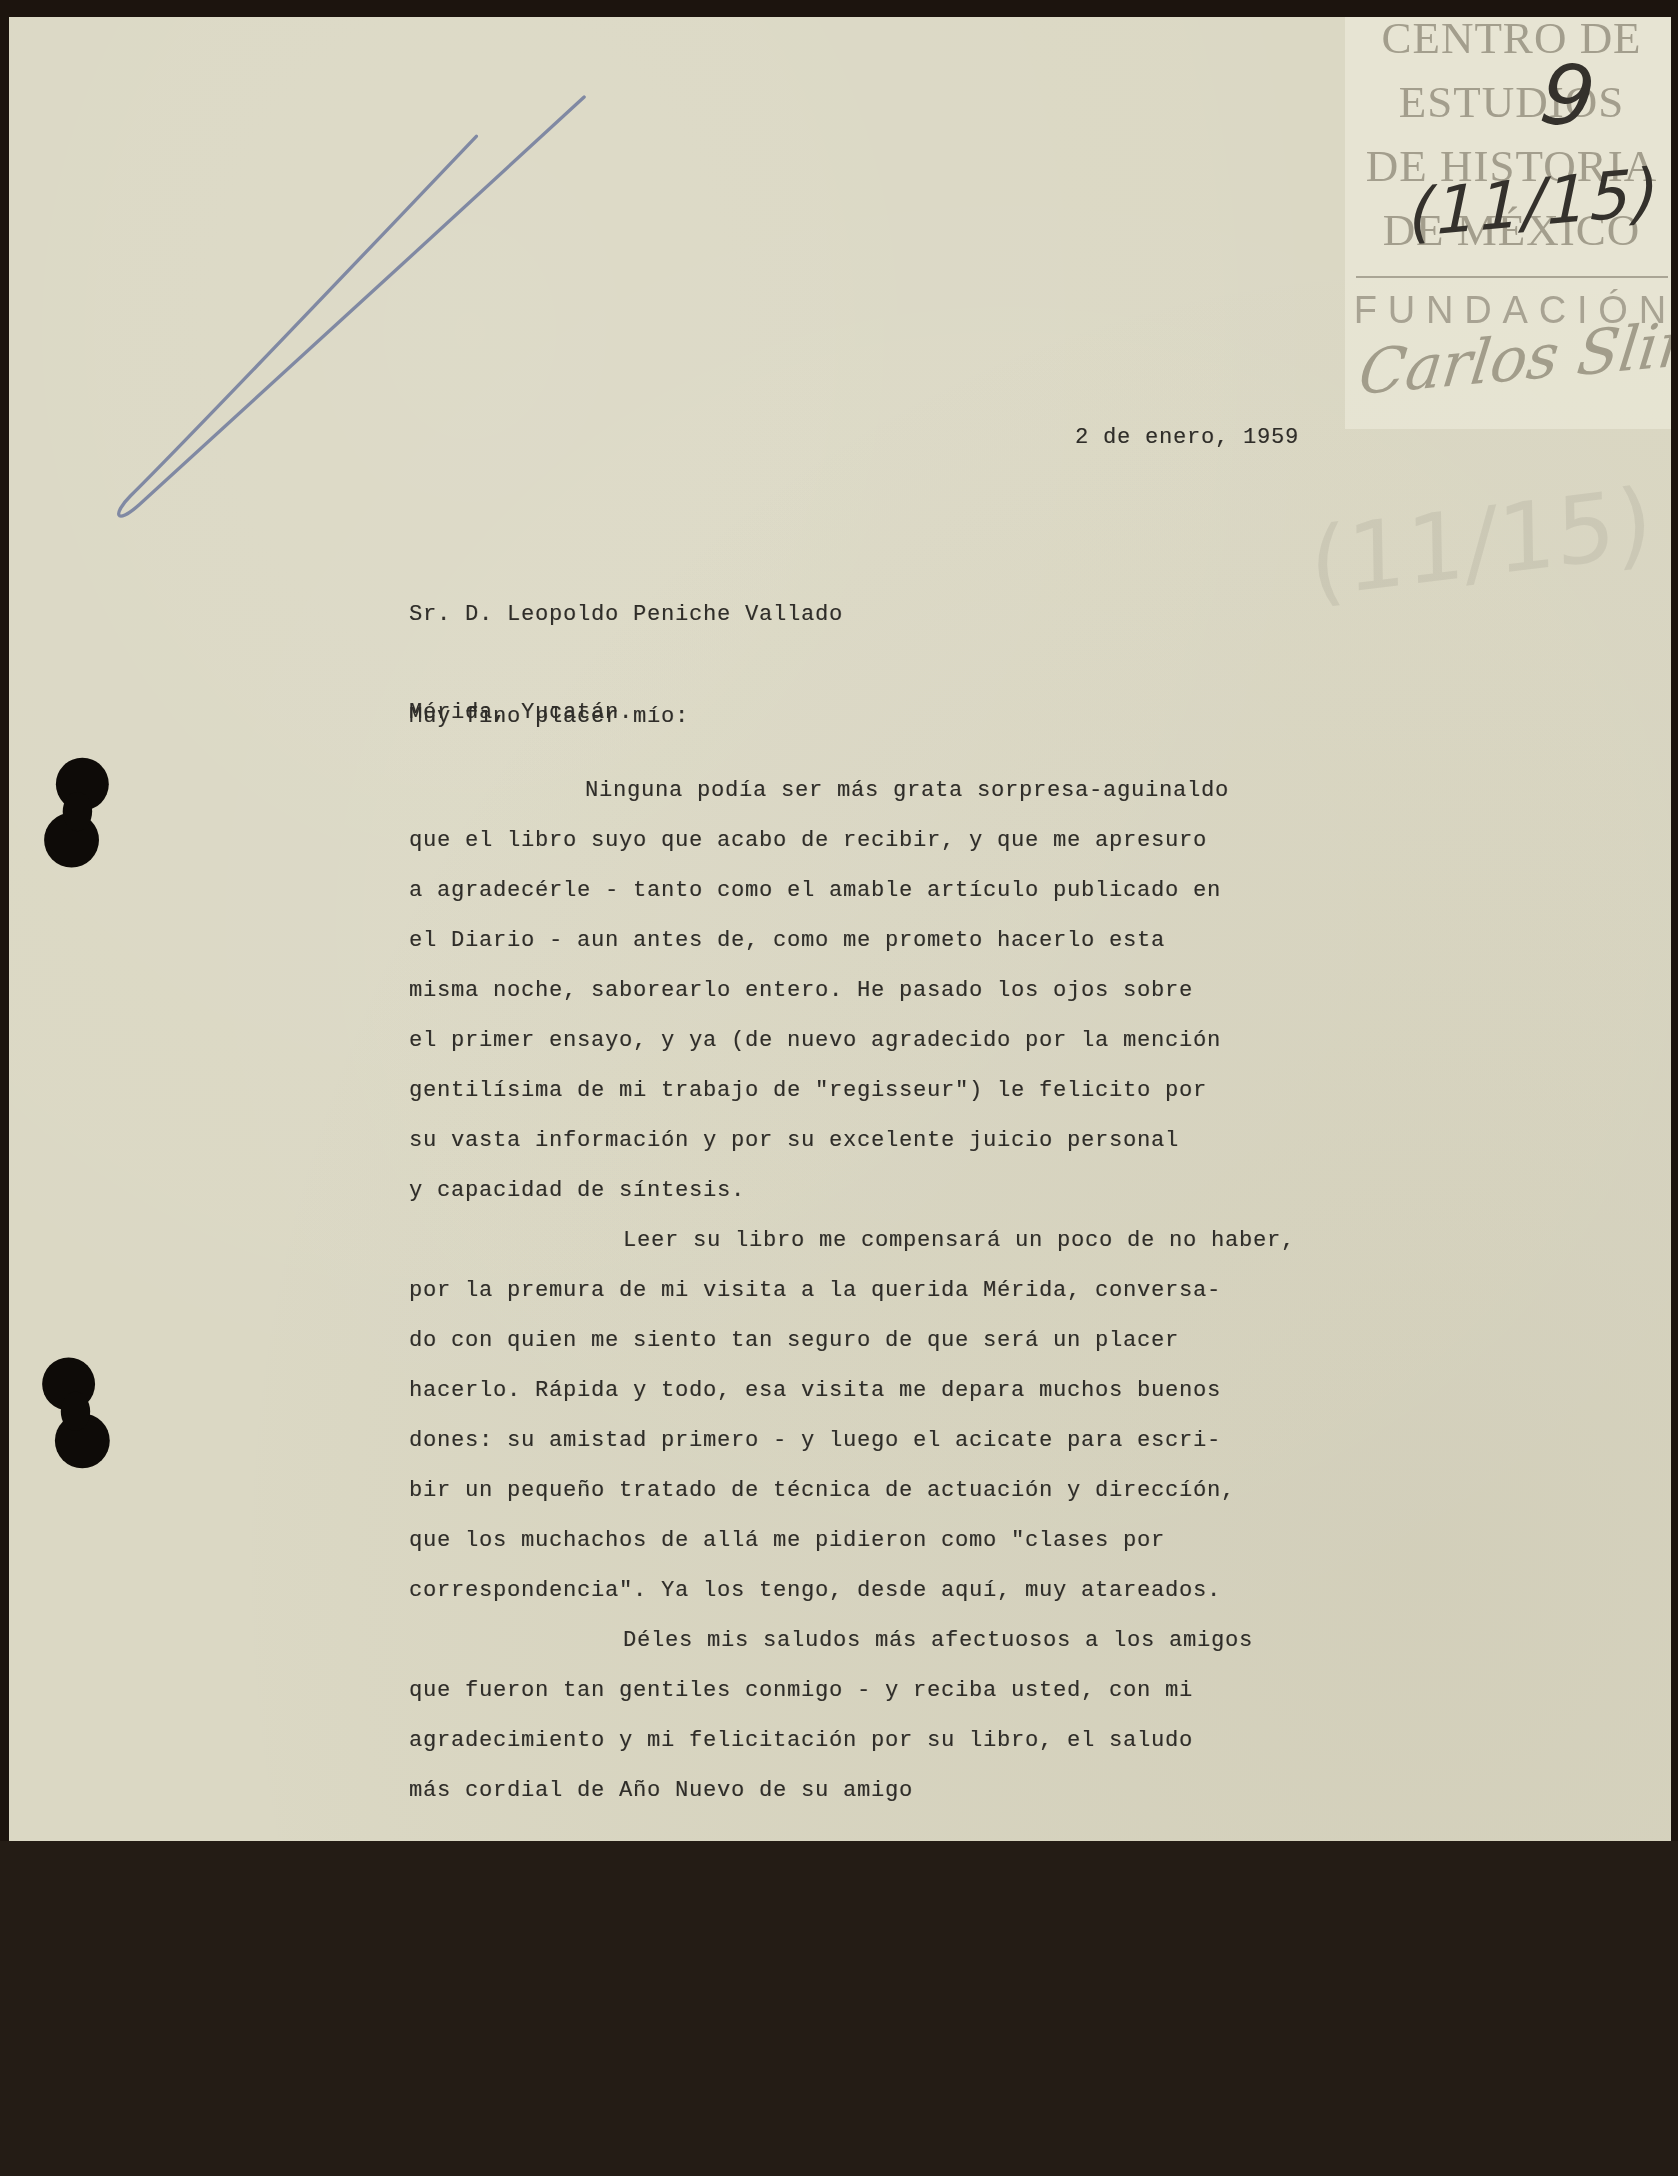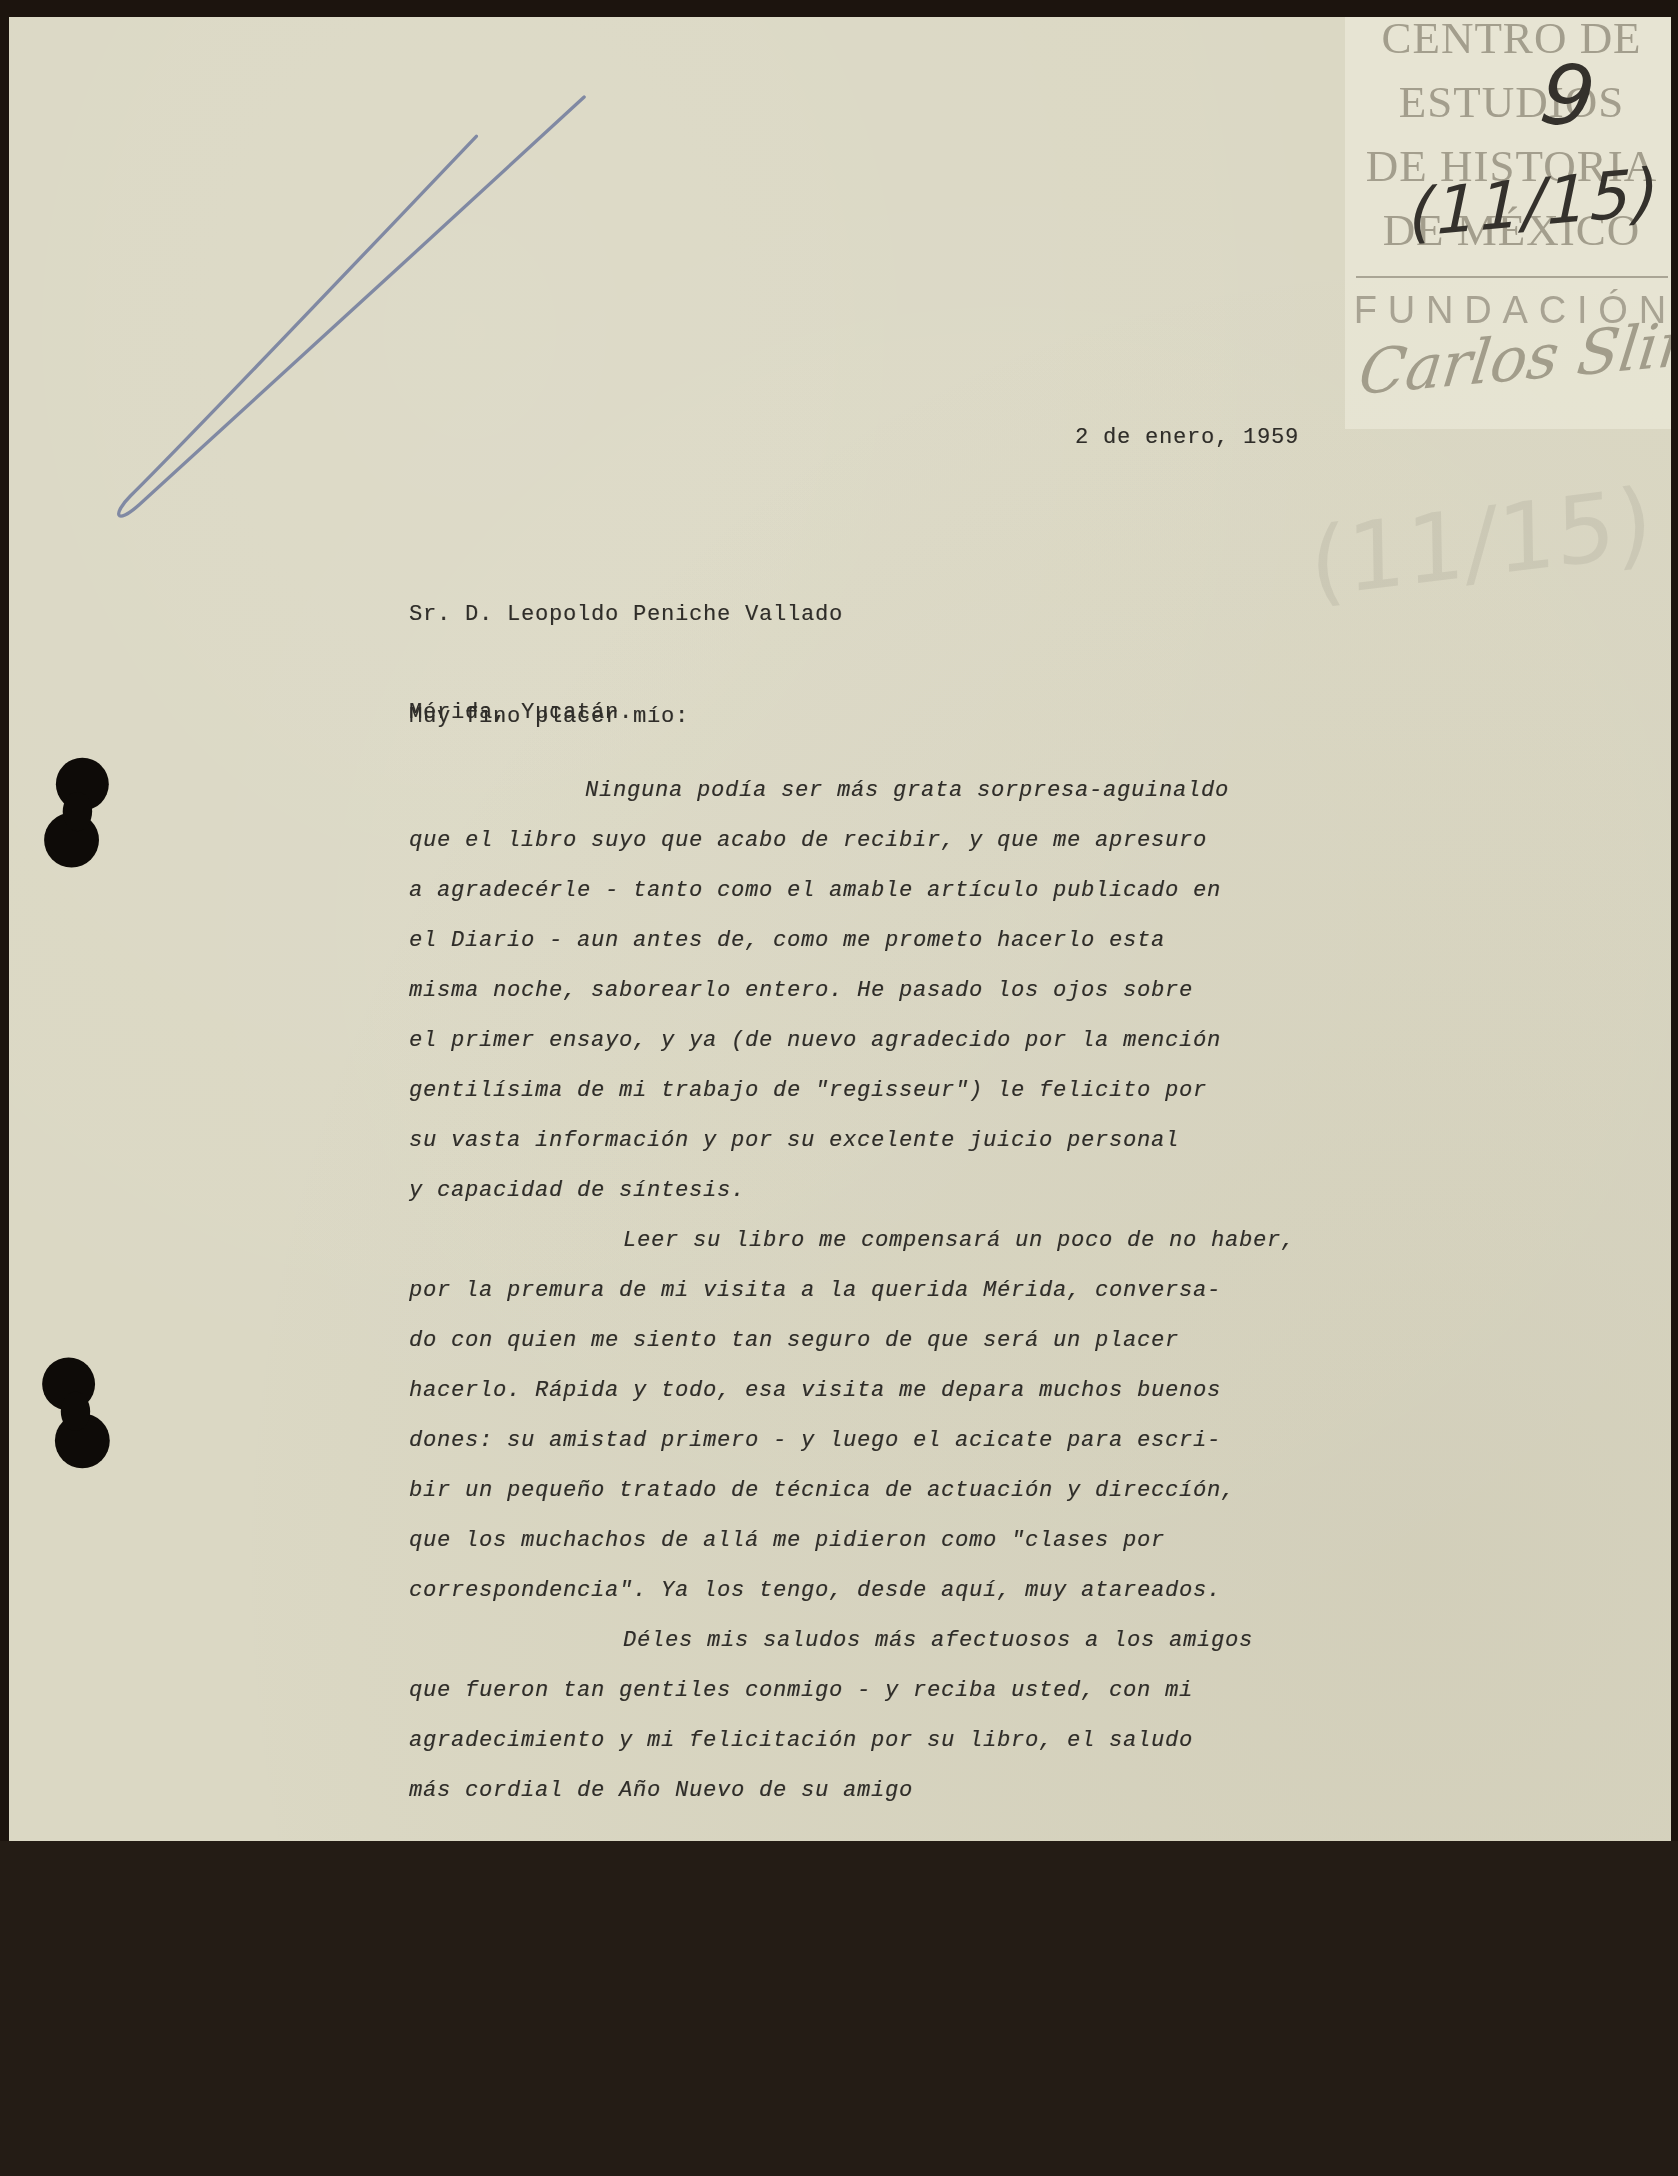--- a/index.html
+++ b/index.html
@@ -17,21 +17,21 @@
   
   .edge{position:absolute;background:#1c140e;}
   .edge-top{left:0;top:0;width:1678px;height:16.7px;}
   .edge-bottom{left:0;top:2161px;width:1678px;height:15.7px;}
   .edge-left{left:0;top:0;width:8.8px;height:2177px;}
   .edge-right{left:1671px;top:0;width:6.9px;height:2177px;}
 
   
   .type{position:absolute;color:#2f2d29;font-size:22px;letter-spacing:0.8px;white-space:pre;
         text-shadow:0.4px 0.4px 0.6px rgba(47,45,41,0.35);}
-  .tline{height:50px;line-height:50px;white-space:pre;font-style:italic;}
+  .tline{height:50px;line-height:50px;white-space:pre;}
   .addr-line{height:48px;line-height:48px;white-space:pre;}
 
   
   .stamp{position:absolute;left:1345px;top:0;width:333px;height:429px;
          background:rgba(248,245,231,0.42);}
   .stamp-line{font-family:"Liberation Serif","DejaVu Serif",serif;font-size:45px;
               color:#a39e8d;text-align:center;height:64px;line-height:64px;
               letter-spacing:1px;white-space:nowrap;}
   .stamp-lines{padding-top:5.9px;}
   .stamp-rule{width:312px;margin:13.7px auto 0 auto;border-top:2px solid #aaa595;}

